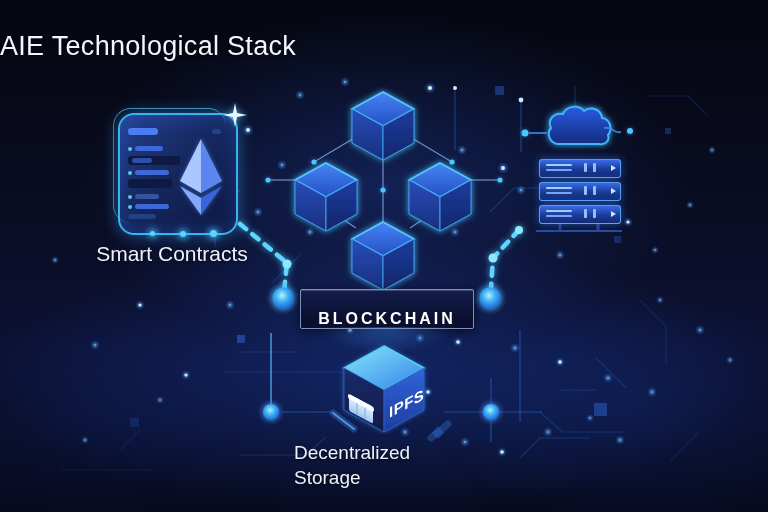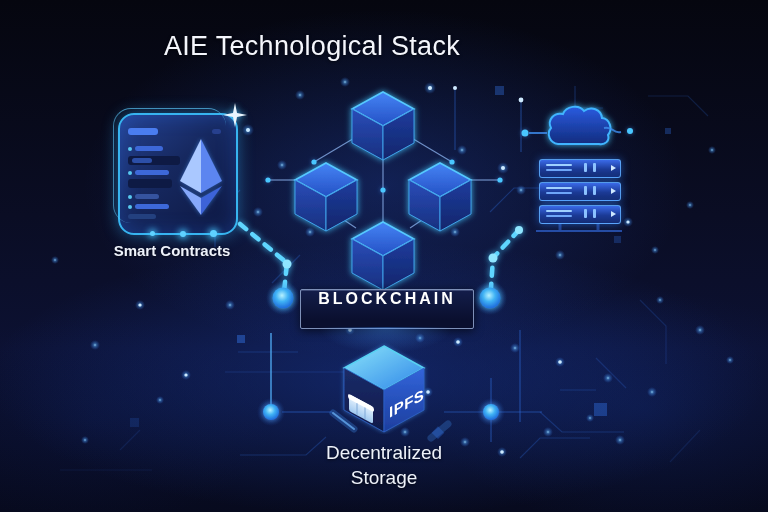--- a/index.html
+++ b/index.html
@@ -8,32 +8,32 @@
     font-family:"Liberation Sans",sans-serif;color:#f2f5fb;
     background:
       radial-gradient(ellipse 430px 250px at 50% 36%, rgba(38,82,205,.30), transparent 70%),
       radial-gradient(ellipse 540px 190px at 49% 74%, rgba(32,82,215,.32), transparent 72%),
       radial-gradient(ellipse 300px 170px at 84% 80%, rgba(22,60,165,.18), transparent 70%),
       radial-gradient(ellipse 260px 150px at 12% 82%, rgba(15,40,120,.14), transparent 70%),
       linear-gradient(180deg,#05060f 0%,#0a0d24 42%,#0c1132 68%,#070a1e 100%);
   }
   .layer{position:absolute;left:0;top:0;width:768px;height:512px;}
   .title{
-    position:absolute;left:0;top:31px;width:624px;text-align:center;
+    position:absolute;left:0;top:31px;width:624px;text-align:left;
     font-size:27px;font-weight:500;letter-spacing:.3px;color:#f4f6fc;
     text-shadow:0 1px 3px rgba(0,0,0,.55);
   }
   .node-label{
-    position:absolute;text-align:center;font-size:15px;font-weight:700;
+    position:absolute;text-align:center;font-size:21px;font-weight:400;
     color:#eef2fa;text-shadow:0 1px 3px rgba(0,0,0,.6);
   }
   .label-smart{left:62px;top:242px;width:220px;}
   .label-oracles{left:523px;top:242px;width:120px;}
   .storage-label{
-    position:absolute;left:294px;top:440px;width:180px;text-align:center;
+    position:absolute;left:294px;top:440px;width:180px;
     font-size:19px;line-height:25px;font-weight:500;color:#eef2fa;
     text-shadow:0 1px 3px rgba(0,0,0,.6);
   }
   
   .card{
     position:absolute;left:118px;top:113px;width:116px;height:118px;
     border-radius:16px;border:2px solid #37b4f0;
     background:linear-gradient(140deg,#24418f 0%,#16285f 45%,#0d1740 100%);
     box-shadow:0 0 16px rgba(56,180,255,.45), inset 0 0 20px rgba(45,120,255,.28);
   }
@@ -58,21 +58,21 @@
     position:absolute;right:4px;top:5px;width:0;height:0;
     border-top:3px solid transparent;border-bottom:3px solid transparent;
     border-left:5px solid #cfe8ff;
   }
   
   .bc-box{
     position:absolute;left:300px;top:289px;width:172px;height:38px;
     background:linear-gradient(180deg,#131d4a 0%,#0a0f2e 80%);
     border:1.5px solid #7e90b8;border-radius:2px;
     box-shadow:0 2px 10px rgba(0,0,0,.6), inset 0 1px 0 rgba(190,210,255,.25);
-    display:flex;align-items:flex-start;justify-content:center;
+    display:flex;align-items:flex-end;justify-content:center;
   }
   .bc-text{font-size:16px;font-weight:bold;letter-spacing:3px;color:#ffffff;}
   .bc-beam{
     position:absolute;left:318px;top:327px;width:136px;height:64px;
     background:radial-gradient(ellipse 65% 55% at 50% 0%, rgba(70,150,255,.38), transparent 75%);
     pointer-events:none;
   }
 </style>
 </head>
 <body>

